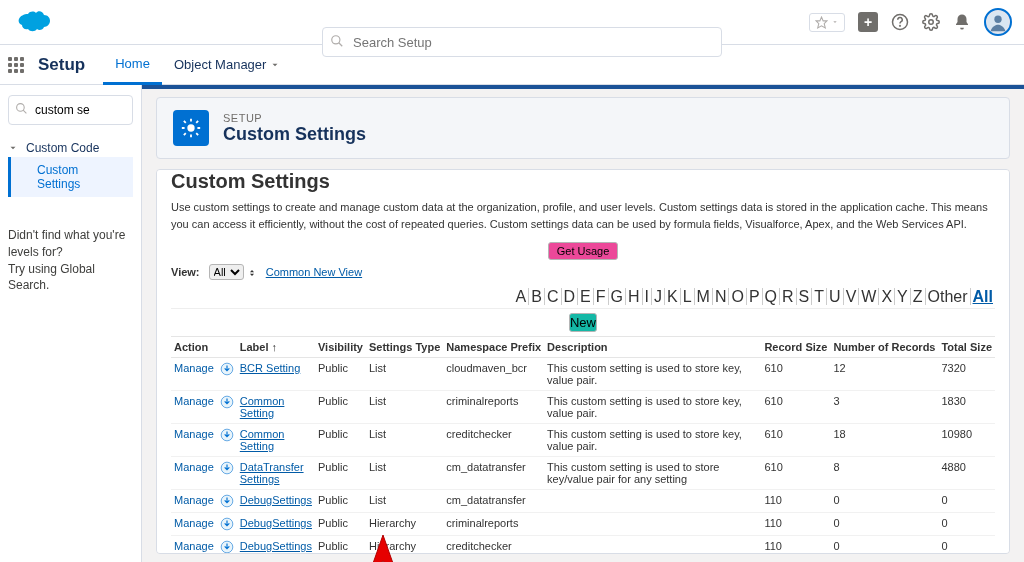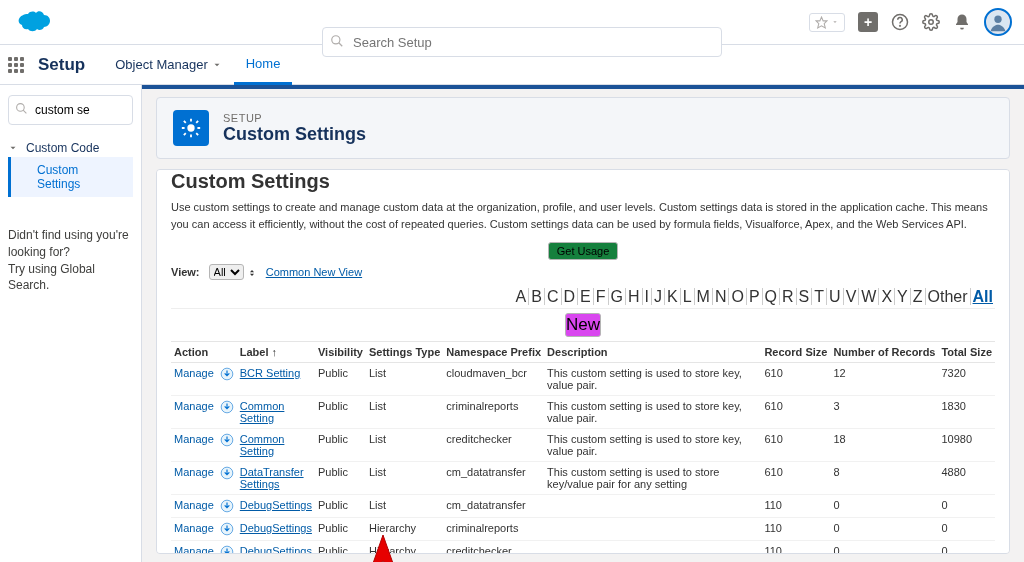--- a/index.html
+++ b/index.html
@@ -31,30 +31,30 @@
 .sidebar-help { margin-top: 30px; font-size: 12px; color: #3e3e3c; line-height: 1.4; }
 .content { flex: 1; background: linear-gradient(to bottom, #1b5297 0%, #1b5297 4px, #f3f2f2 4px, #f3f2f2 100%); padding: 12px 14px 0 14px; overflow: hidden; position: relative; }
 .page-header-card { background: #f4f6f9; border: 1px solid #d8dde6; border-radius: 4px; padding: 12px 16px; display: flex; align-items: center; gap: 14px; margin-bottom: 10px; }
 .ph-icon { width: 36px; height: 36px; background: #0070d2; border-radius: 4px; display: flex; align-items: center; justify-content: center; }
 .ph-texts .sub { font-size: 11px; color: #706e6b; text-transform: uppercase; letter-spacing: 0.5px; }
 .ph-texts .title { font-size: 18px; font-weight: 700; }
 .classic-frame { background: #fff; border: 1px solid #d8dde6; border-radius: 4px; padding: 0 14px 12px 14px; height: calc(100% - 80px); overflow: auto; font-size: 11px; color: #333; }
 .cf-title { font-size: 20px; color: #333; margin: 0 0 6px 0; }
 .cf-desc { font-size: 11px; color: #333; margin-bottom: 10px; line-height: 1.5; }
 .cf-getusage { text-align: center; margin: 6px 0 4px 0; }
-.cf-getusage button { font-size: 11px; padding: 2px 8px; border: 1px solid #b5b5b5; background: #15803d; border-radius: 3px; cursor: pointer; }
+.cf-getusage button { font-size: 11px; padding: 2px 8px; border: 1px solid #b5b5b5; background: #ec4899; border-radius: 3px; cursor: pointer; }
 .view-row { font-size: 11px; margin: 4px 0 6px 0; }
 .view-row b { margin-right: 6px; }
 .view-row select { font-size: 11px; border: 1px solid #b5b5b5; border-radius: 3px; }
 .view-row a { color: #015ba7; text-decoration: underline; margin-left: 6px; }
 .alpha-row { text-align: right; font-size: 16px; color: #333; border-bottom: 1px solid #eee; padding: 2px 0; }
 .alpha-row span { padding: 0 2px; cursor: pointer; border-right: 1px solid #ccc; }
 .alpha-row span:last-child { border-right: none; font-weight: bold; color: #015ba7; text-decoration: underline; }
 .new-btn-row { text-align: center; padding: 4px 0; border-bottom: 1px solid #e5e5e5; }
-.new-btn-row button { font-size: 17px; padding: 1px 0; border: 1px solid #b5b5b5; background: #d946ef; border-radius: 3px; cursor: pointer; }
+.new-btn-row button { font-size: 13px; padding: 1px 0; border: 1px solid #b5b5b5; background: #14b8a6; border-radius: 3px; cursor: pointer; }
 table.cs { width: 100%; border-collapse: collapse; font-size: 11px; }
 table.cs th { text-align: left; font-weight: bold; padding: 4px 3px; border-bottom: 1px solid #e5e5e5; color: #333; white-space: nowrap; }
 table.cs td { padding: 4px 3px; border-bottom: 1px solid #f1f1f1; vertical-align: top; }
 table.cs td.num { text-align: left; }
 .manage-link { color: #015ba7; cursor: pointer; }
 .label-link { color: #015ba7; text-decoration: underline; cursor: pointer; }
 .dl-icon { display:inline-block; width:14px; height:14px; vertical-align:middle; }
 .cursor-arrow { position: absolute; left: 225px; top: 446px; z-index: 999; pointer-events: none; }
 .highlight-s { background: none; }
 </style>
@@ -120,27 +120,27 @@
       <span></span>
       <span></span>
       <span></span>
       <span></span>
       <span></span>
       <span></span>
       <span></span>
       <span></span>
   </div>
   <div class="app-title">Setup</div>
+  <div class="nav-tab active">Home</div>
   <div class="nav-tab">
     <span>Object Manager</span>
     <svg width="10" height="10" viewBox="0 0 24 24" fill="#706e6b">
         <path d="M6 9l6 6 6-6"></path>
       </svg>
   </div>
-  <div class="nav-tab active">Home</div>
 </div>
 
 <div class="main">
   <div class="sidebar">
     <div class="sidebar-search">
       <span class="sicon">
         <svg width="13" height="13" viewBox="0 0 24 24" fill="none" stroke="currentColor" stroke-width="2">
             <circle cx="10" cy="10" r="7"></circle>
             <line x1="21" y1="21" x2="15" y2="15"></line>
           </svg>
@@ -148,21 +148,21 @@
       <input type="text" id="qf-input" value="custom se" style="">
     </div>
     <div class="tree-toggle">
       <svg width="10" height="10" viewBox="0 0 24 24" fill="#706e6b">
           <path d="M6 9l6 6 6-6"></path>
         </svg>
       <span>Custom Code</span>
     </div>
     <div class="tree-item active" id="tree-active">Custom <span class="highlight-s">S</span>ettings</div>
     <div class="sidebar-help">
-      <div>Didn't find using you're looking for?</div>
+      <div>Didn't find what you're levels for?</div>
       <div>Try using Global Search.</div>
     </div>
   </div>
 
   <div class="content">
     <div class="page-header-card">
       <div class="ph-icon">
         <svg width="22" height="22" viewBox="0 0 24 24" fill="#fff">
             <circle cx="12" cy="12" r="4"></circle>
             <path d="M12 2v3M12 19v3M4.2 4.2l2.1 2.1M17.7 17.7l2.1 2.1M2 12h3M19 12h3M4.2 19.8l2.1-2.1M17.7 6.3l2.1-2.1" stroke="#fff" stroke-width="2"></path>

